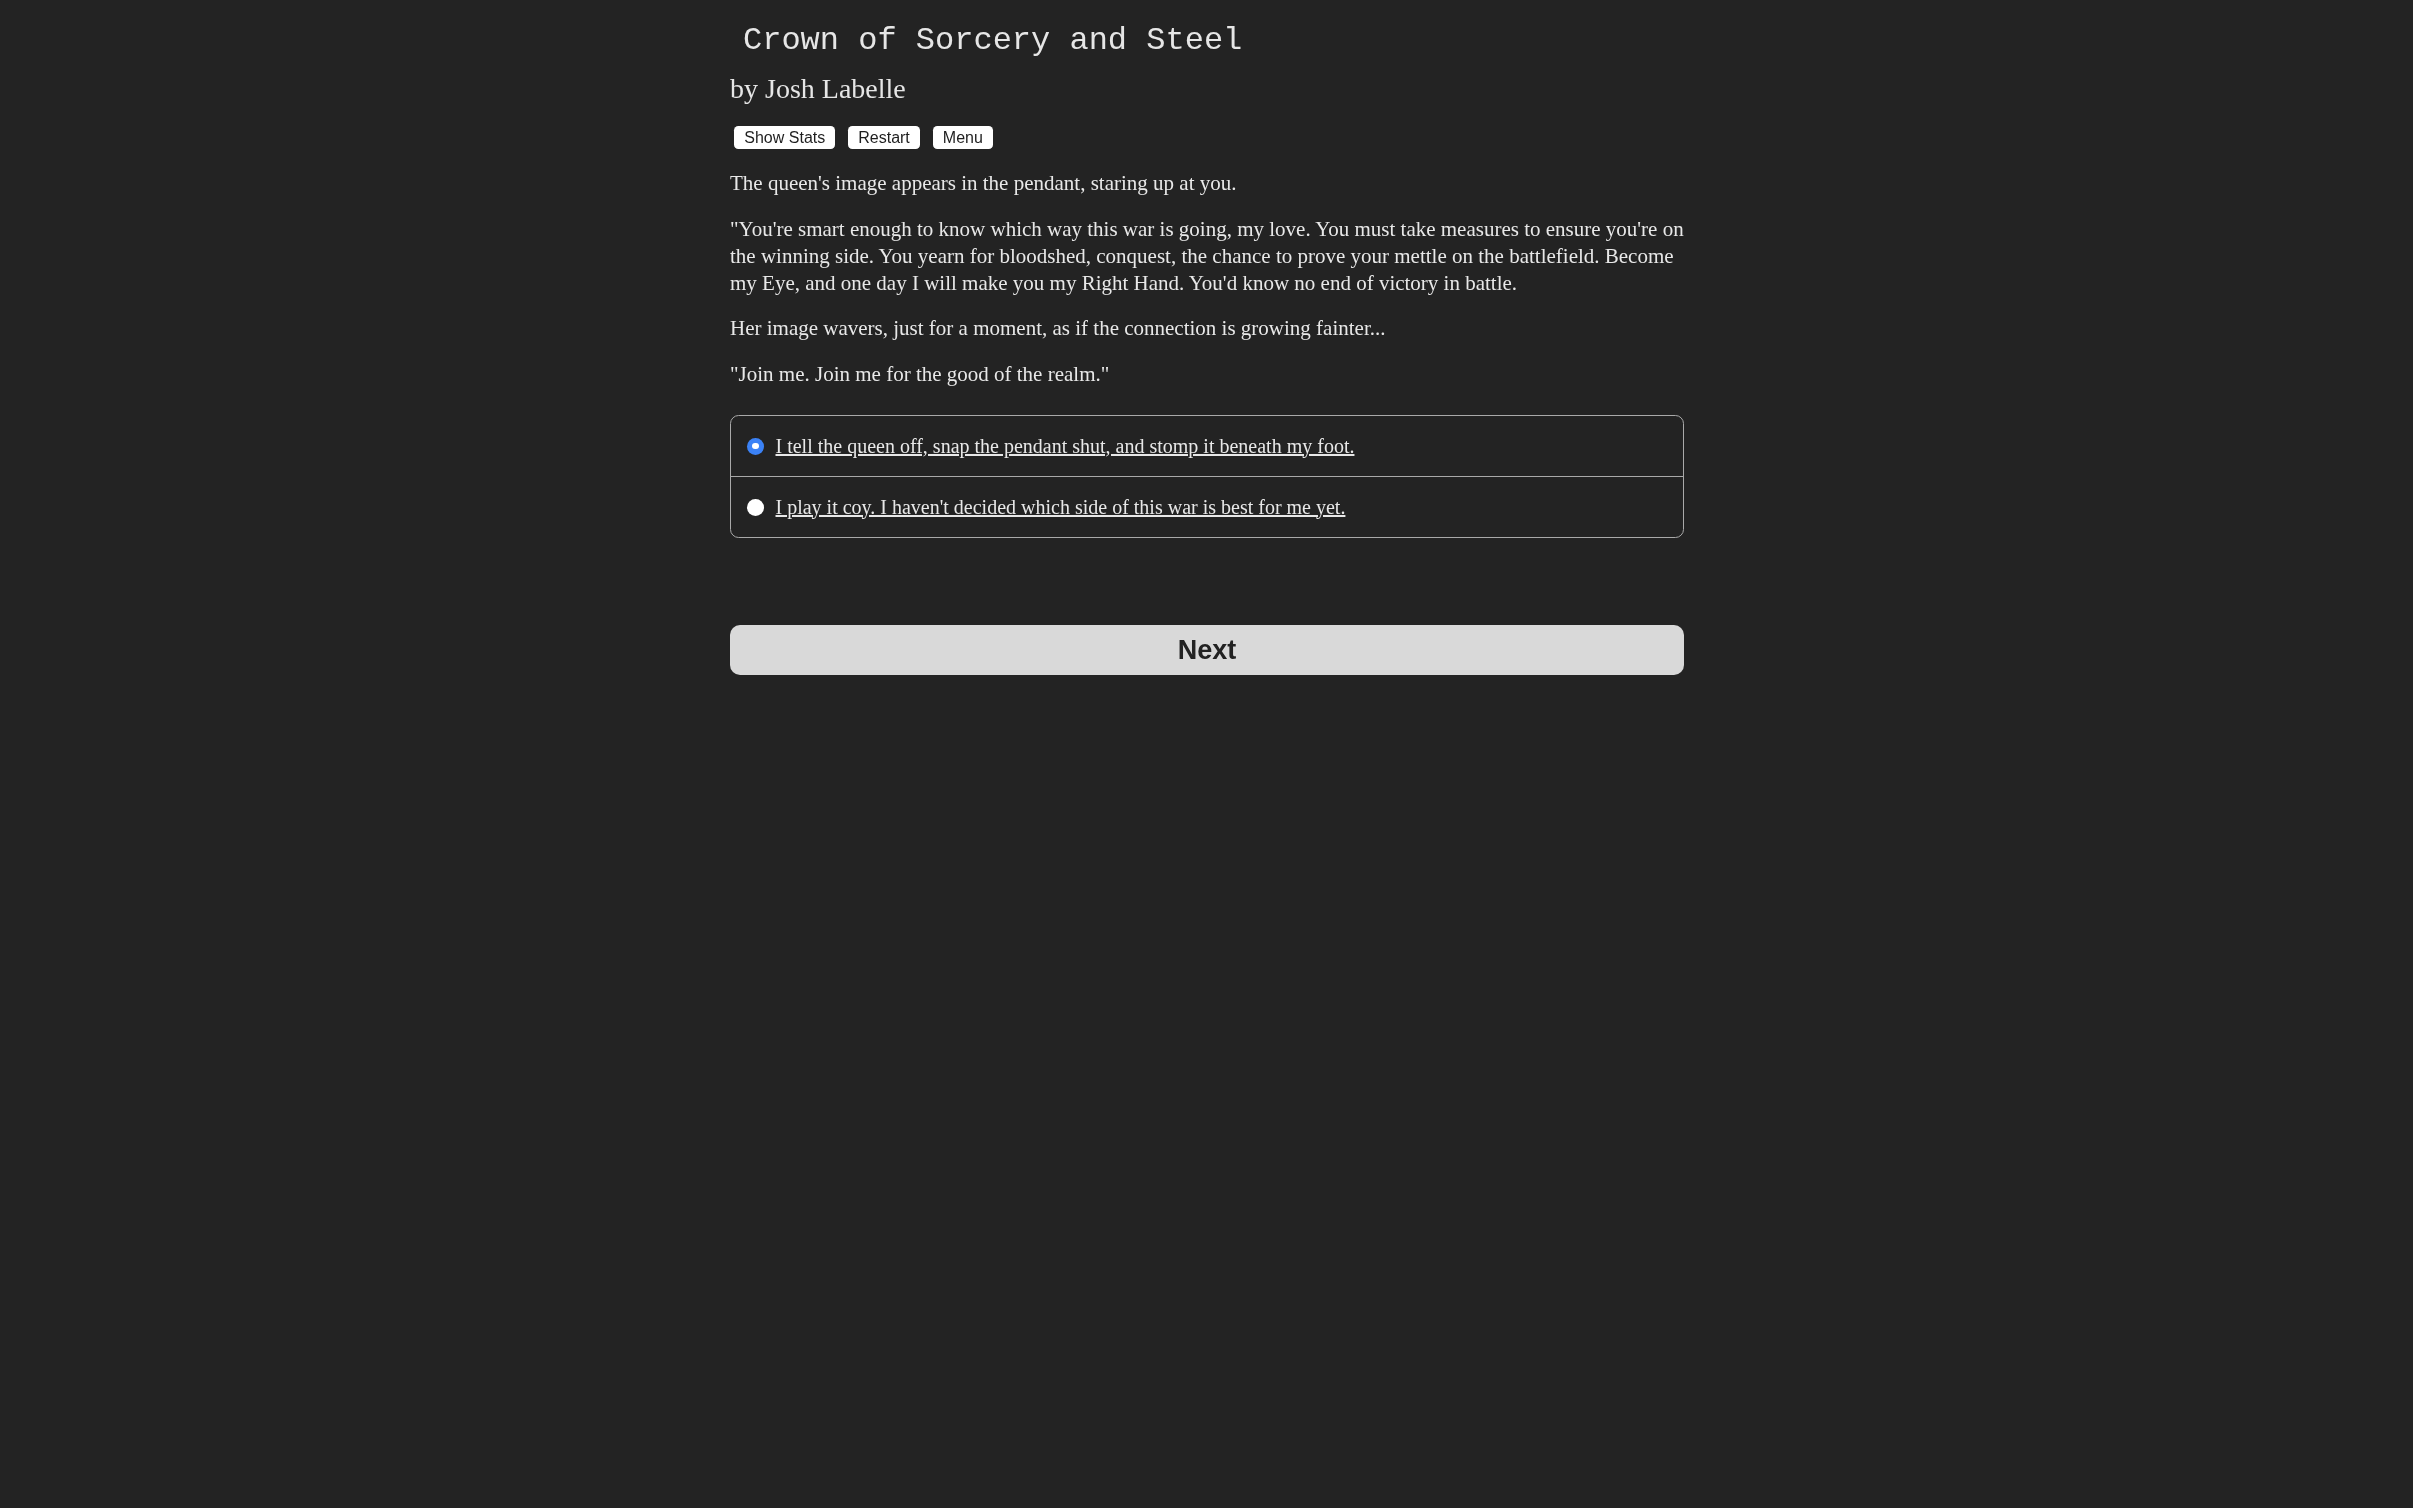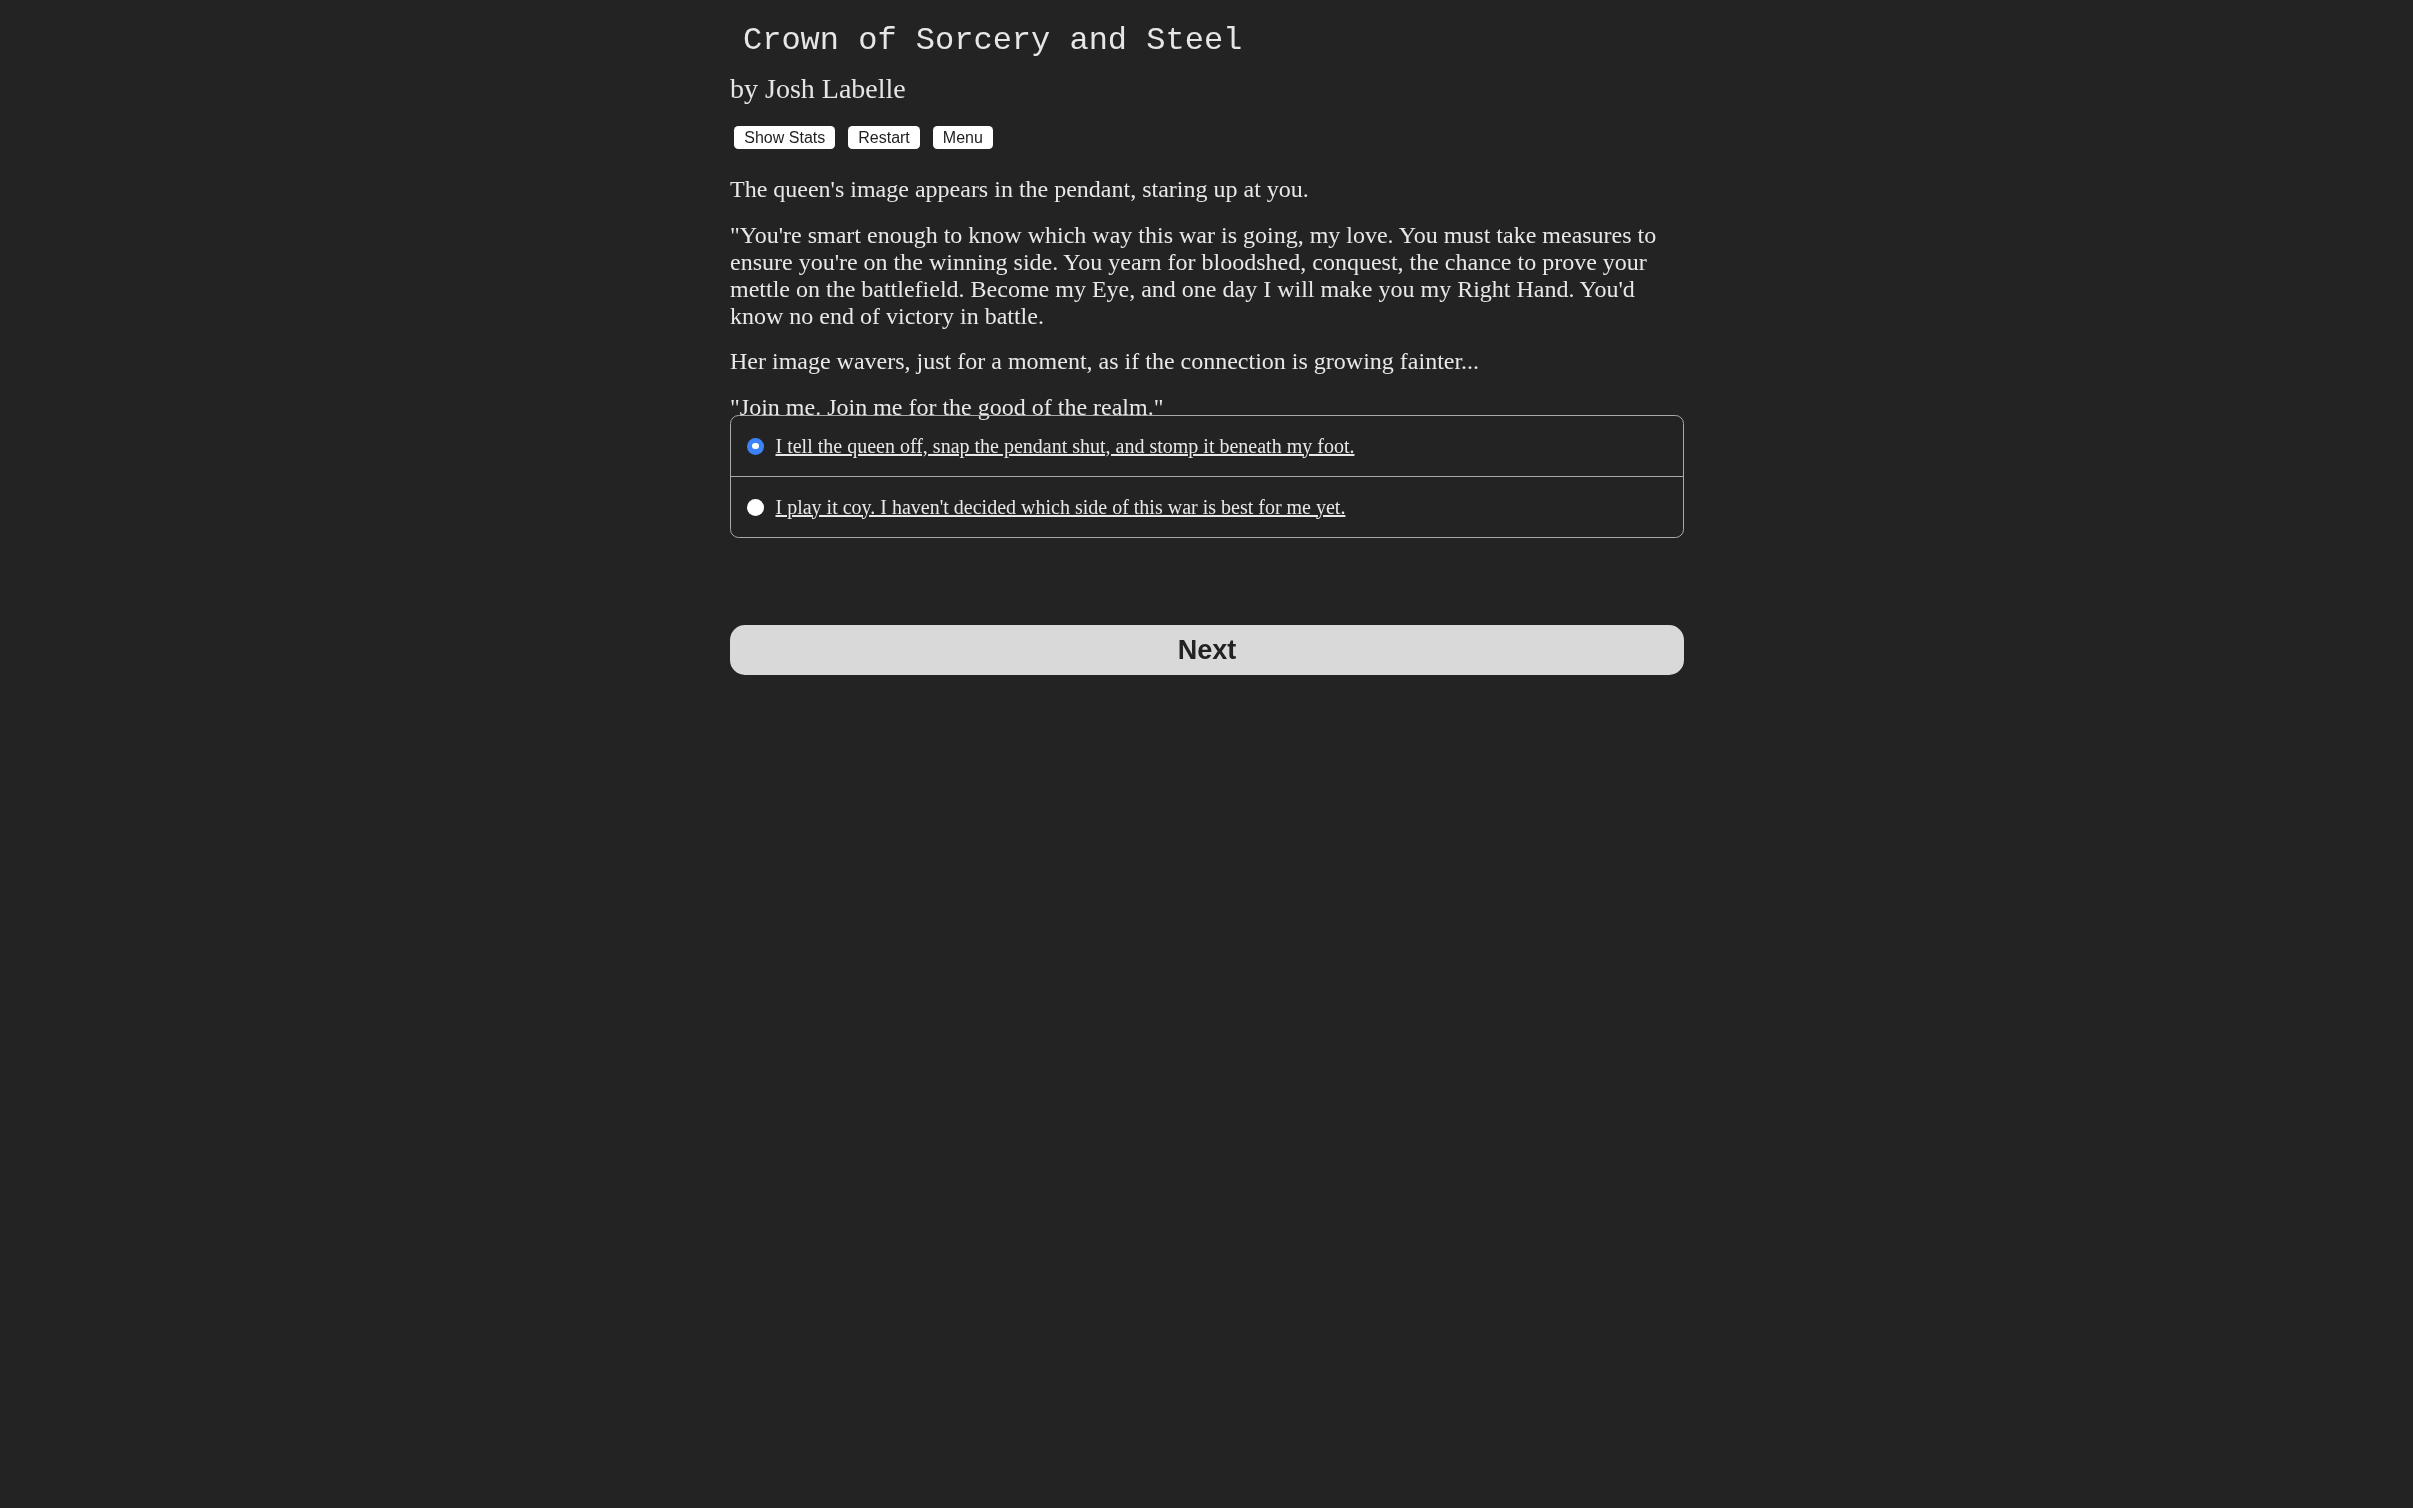--- a/index.html
+++ b/index.html
@@ -40,24 +40,24 @@
     font-family: "Liberation Sans", sans-serif;
     font-size: 16px;
     border: none;
     border-radius: 4.3px;
     height: 23px;
     padding: 0 10px;
     line-height: 23px;
     cursor: pointer;
   }
   .story {
-    position: absolute; left: 0; top: 176px;
+    position: absolute; left: 0; top: 170px;
     width: 954px;
     font-family: "Liberation Serif", serif;
-    font-size: 24px;
+    font-size: 21px;
     line-height: 27px;
     color: #e8e8e8;
   }
   .story p { margin: 0 0 18.7px 0; }
   .choices {
     position: absolute; left: 0; top: 415px;
     width: 952px;
     border: 1.4px solid #a9a9a9;
     border-radius: 8.6px;
     overflow: hidden;
@@ -84,21 +84,21 @@
   .radio.checked { background: #3b82f6; }
   .radio.checked::after {
     content: ""; width: 6.5px; height: 6.5px; border-radius: 50%; background: #ffffff;
   }
   .next-btn {
     position: absolute; left: 0; top: 625px;
     width: 954px; height: 50px;
     background: #d9d9d9;
     color: #222222;
     border: none;
-    border-radius: 15px;
+    border-radius: 10px;
     font-family: "Liberation Sans", sans-serif;
     font-weight: bold;
     font-size: 27px;
     cursor: pointer;
   }
 </style>
 </head>
 <body>
 
 <div class="container">

